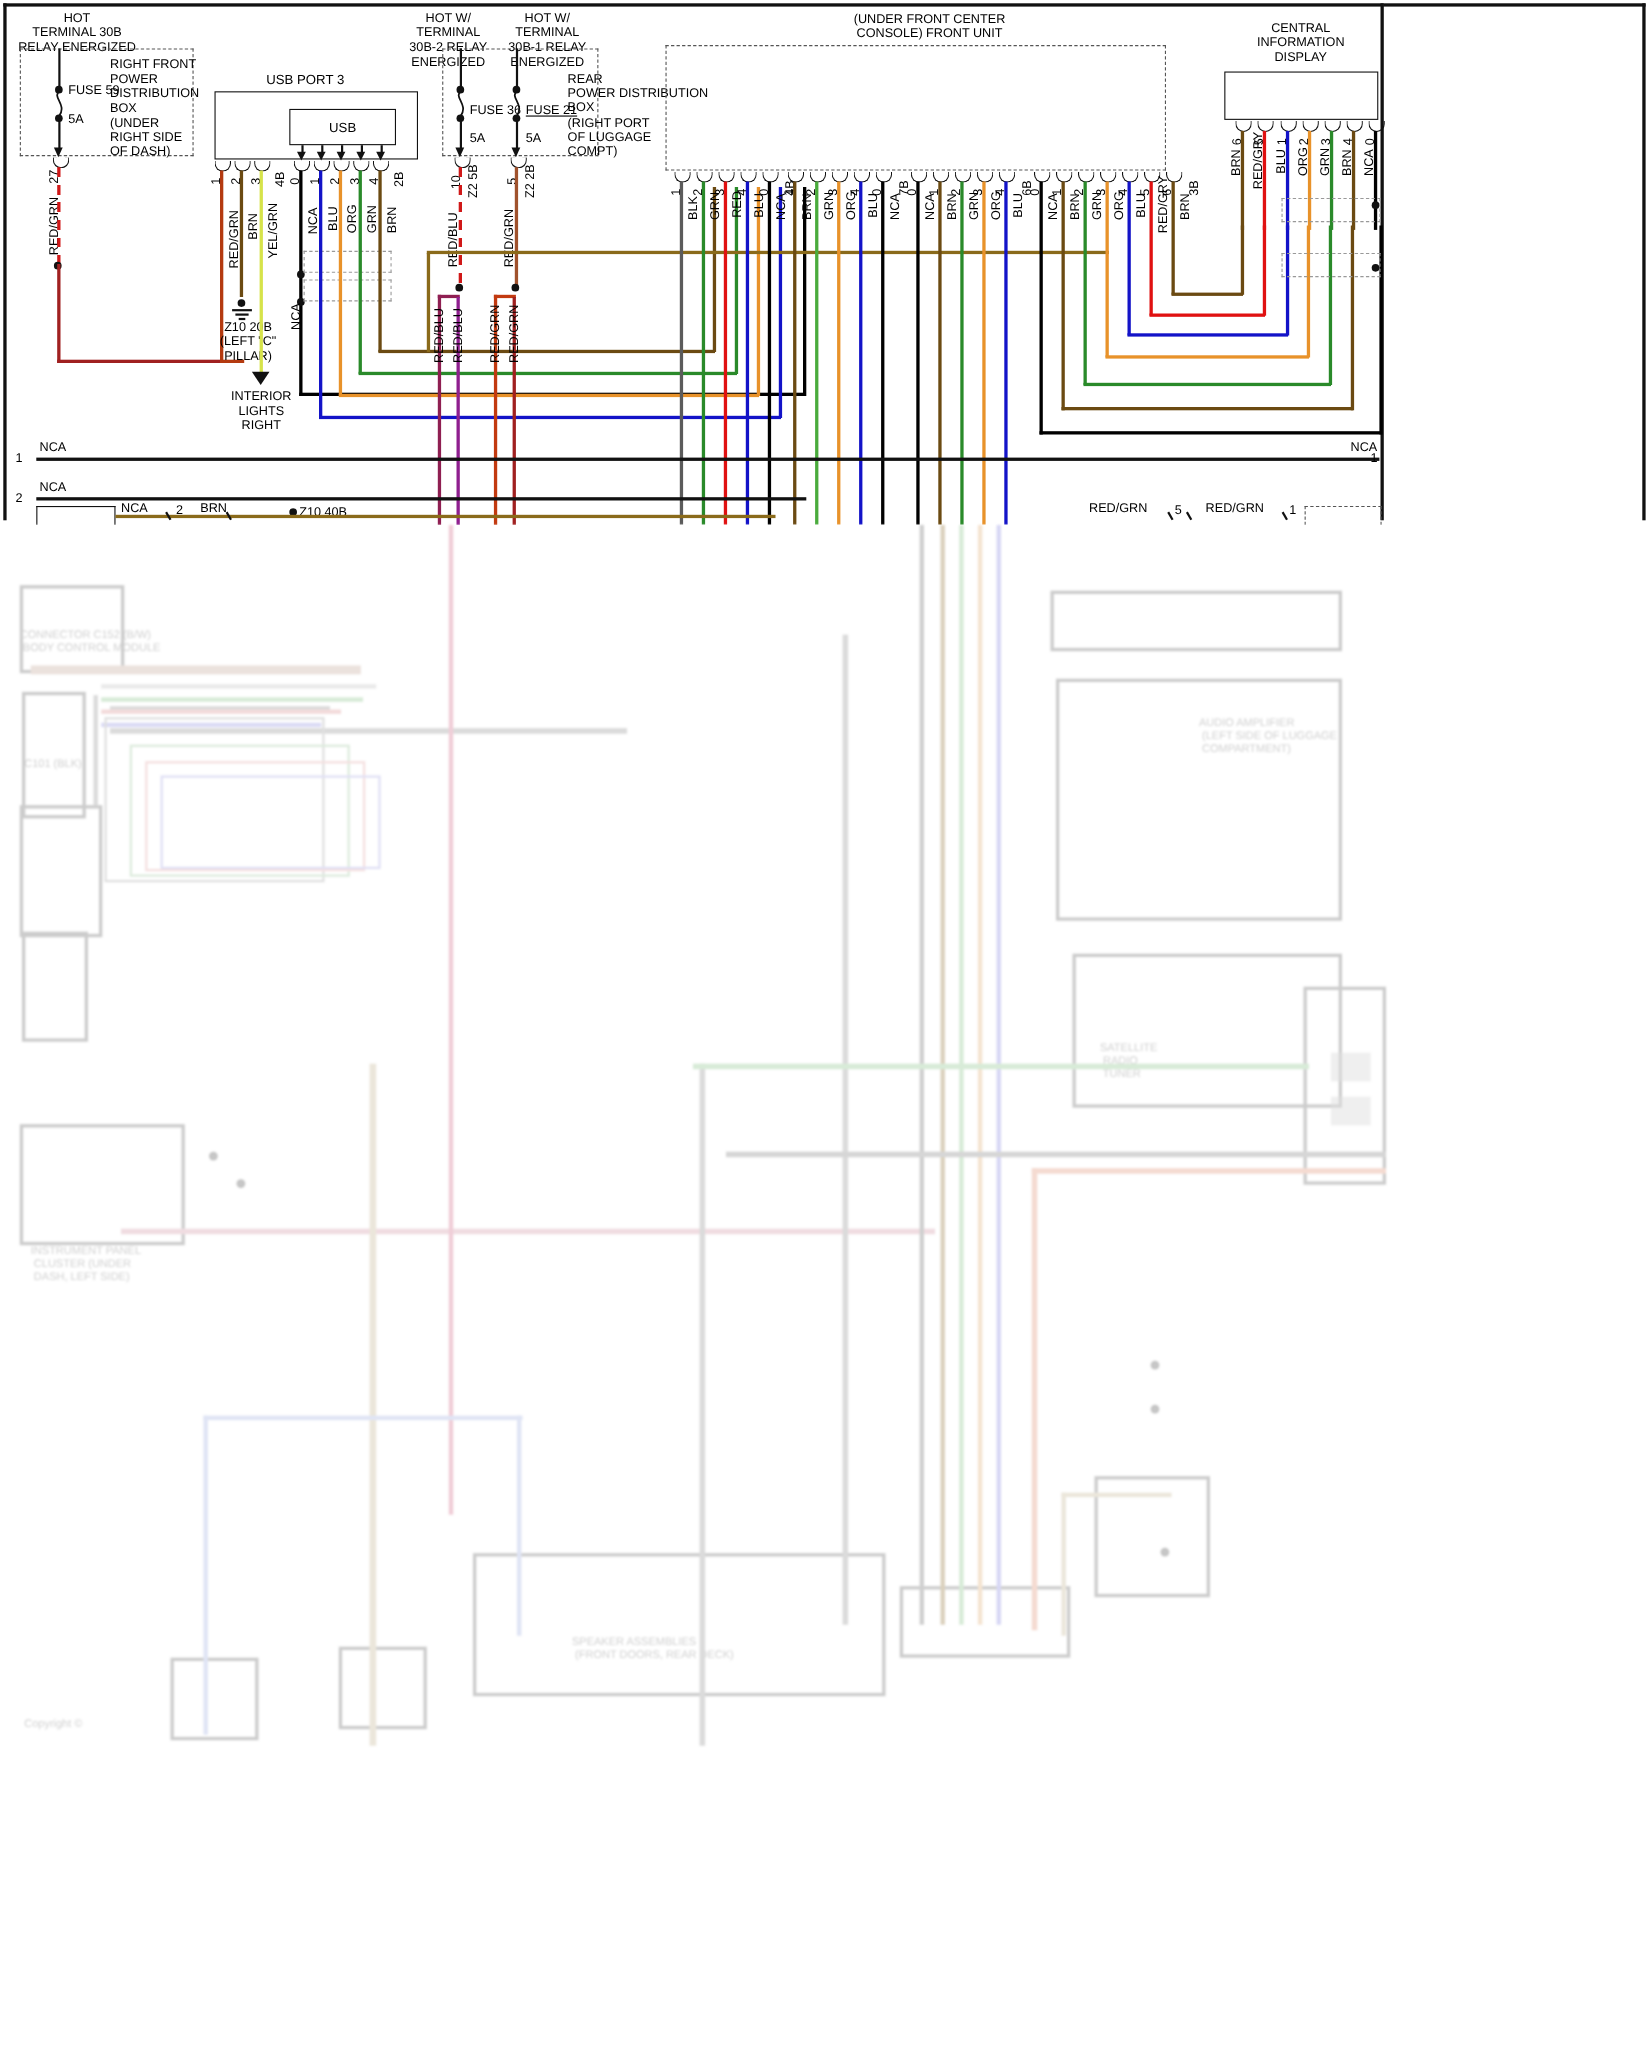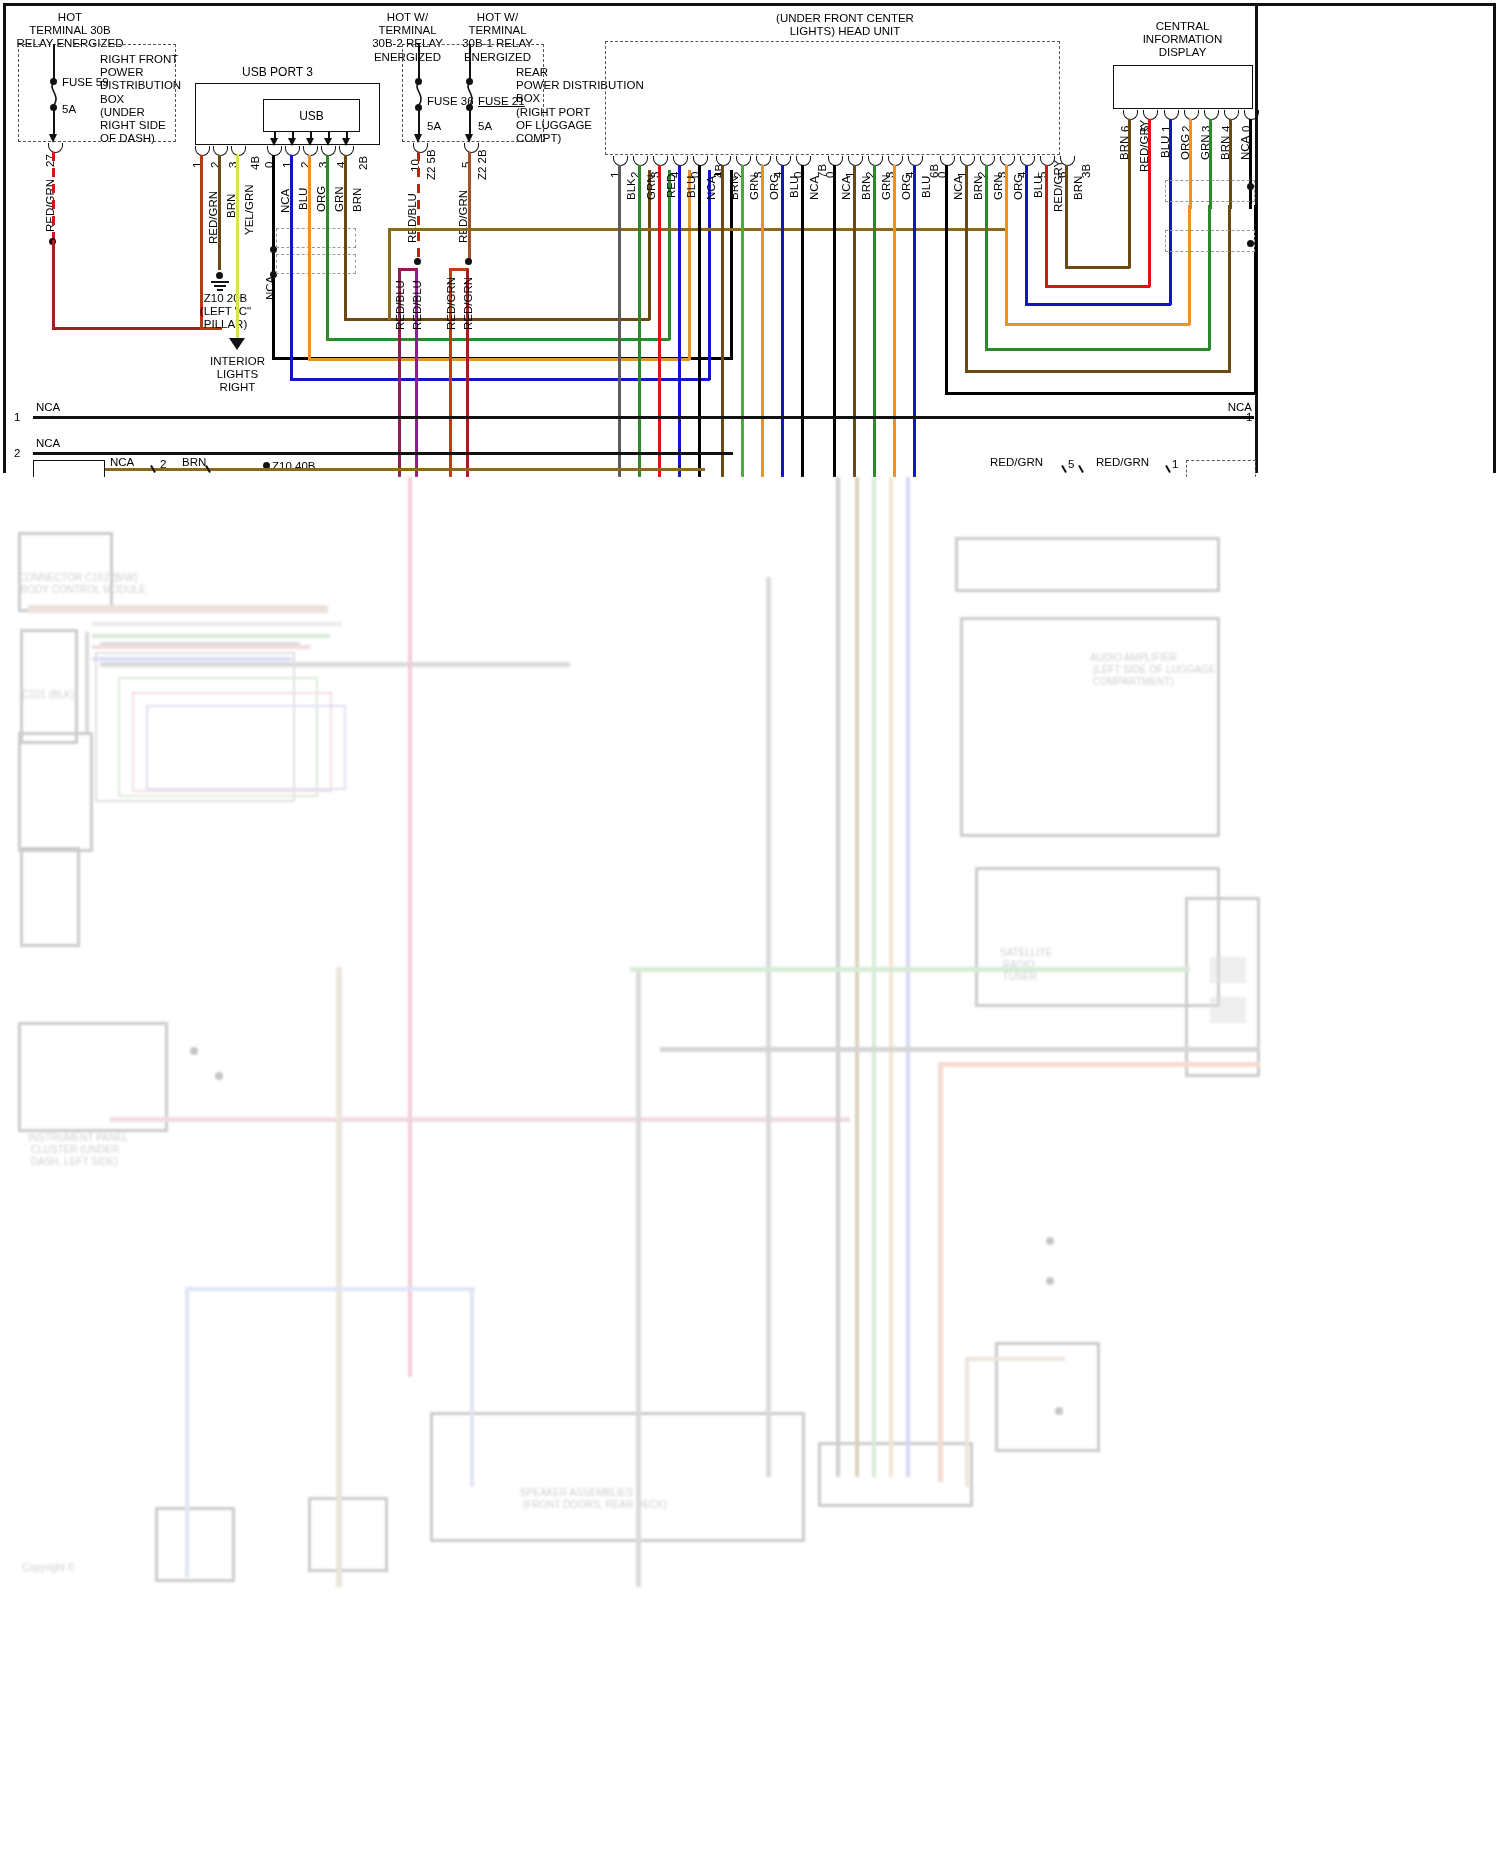--- a/index.html
+++ b/index.html
@@ -235,21 +235,21 @@
     <div class="w" style="left:449px;top:268px;width:20px;height:2.6px;background:#c23a10;"></div>
     <div class="vlbl" style="left:445px;top:330px;">RED/GRN</div>
 
     <div class="w" style="left:466px;top:270px;width:2.6px;height:208px;background:#a02020;"></div>
     <div class="vlbl" style="left:462px;top:330px;">RED/GRN</div>
 
     <div class="w" style="left:388px;top:230px;width:2.6px;height:90px;background:#8a6a1a;"></div>
     <div class="w" style="left:388px;top:228px;width:620px;height:2.6px;background:#8a6a1a;"></div>
 
     <div class="lbl c" style="left:700px;top:12px;width:290px;">(UNDER FRONT CENTER
-LIGHTS) HEAD UNIT</div>
+CONSOLE) FRONT UNIT</div>
     <div class="dbox" style="left:605px;top:41px;width:455px;height:114px;"></div>
 
     <div class="cup" style="left:613px;top:156px;"></div>
     <div class="vlbl" style="left:609px;top:178px;">1</div>
     <div class="vlbl" style="left:625px;top:200px;">BLK</div>
     <div class="w" style="left:618px;top:165px;width:2.6px;height:312px;background:#5b5b5b;"></div>
 
     <div class="cup" style="left:633px;top:156px;"></div>
     <div class="vlbl" style="left:629px;top:178px;">2</div>
     <div class="vlbl" style="left:645px;top:200px;">GRN</div>

